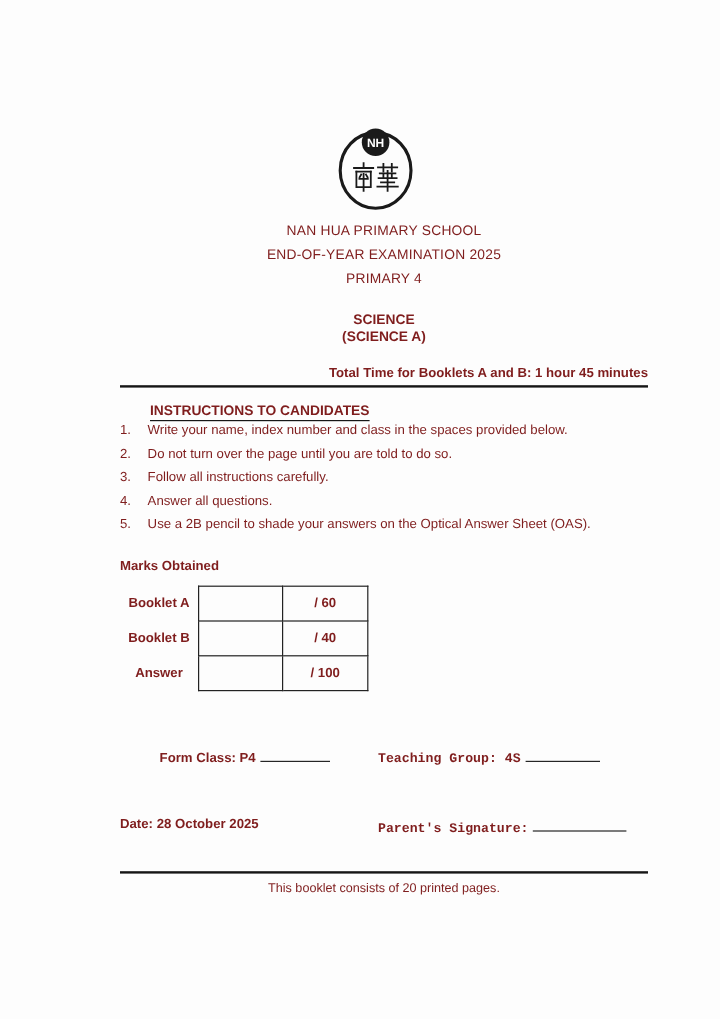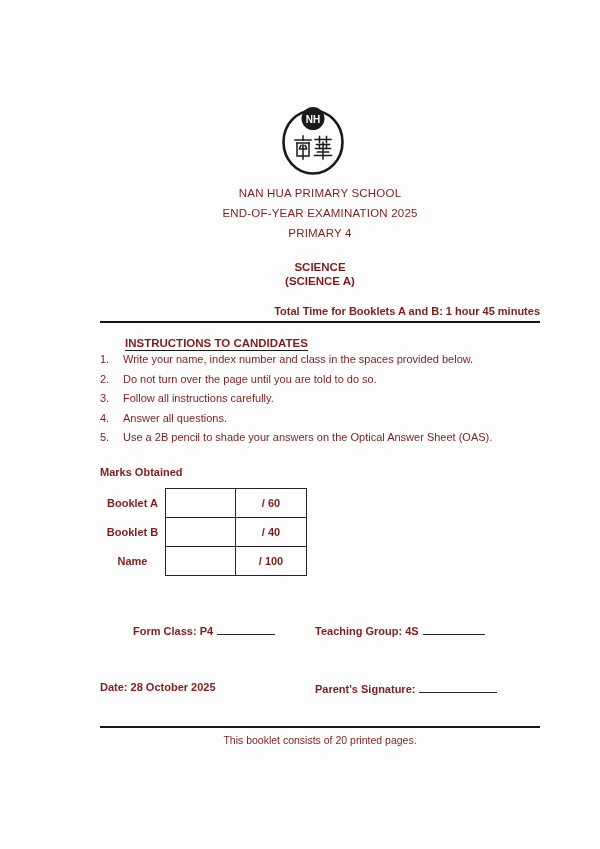--- a/index.html
+++ b/index.html
@@ -56,21 +56,21 @@
   table.marks td.total {
     width:70px; border:1.5px solid #222;
     text-align:center; font-weight:bold;
   }
 
   
   .field-row { left:100px; width:442px; font-size:11px; }
   #name-row  { top:612px; }
   #form-row  { top:623px;padding-left:33px; }
   #date-row  { top:681px; }
-  .rcol { position:absolute; left:215px; top:0; white-space:nowrap; }
+  .rcol { position:absolute; left:215px; top:0; white-space:nowrap;font-family:Liberation Mono, monospace; }
   .blank {
     display:inline-block; height:11px;
     border-bottom:1.5px solid #262626;
     vertical-align:baseline;
   }
   .blank.name-w  { width:150px; margin-left:4px; }
   .blank.short-w { width:58px;  margin-left:4px; }
   .blank.tg-w    { width:62px;  margin-left:4px; }
   .blank.sig-w   { width:78px;  margin-left:4px; }
   .paren-open  { margin-left:6px;  font-weight:bold; }
@@ -164,21 +164,21 @@
         <td class="lbl">Booklet A</td>
         <td class="score"></td>
         <td class="total">/ 60</td>
       </tr>
       <tr>
         <td class="lbl">Booklet B</td>
         <td class="score"></td>
         <td class="total">/ 40</td>
       </tr>
       <tr>
-        <td class="lbl">Name</td>
+        <td class="lbl">Answer</td>
         <td class="score"></td>
         <td class="total">/ 100</td>
       </tr>
     </tbody>
       </table>
   </div>
 
 
   <div class="abs field-row" id="form-row">
     <span class="bold">Form Class: P4</span><span class="blank short-w"></span>

